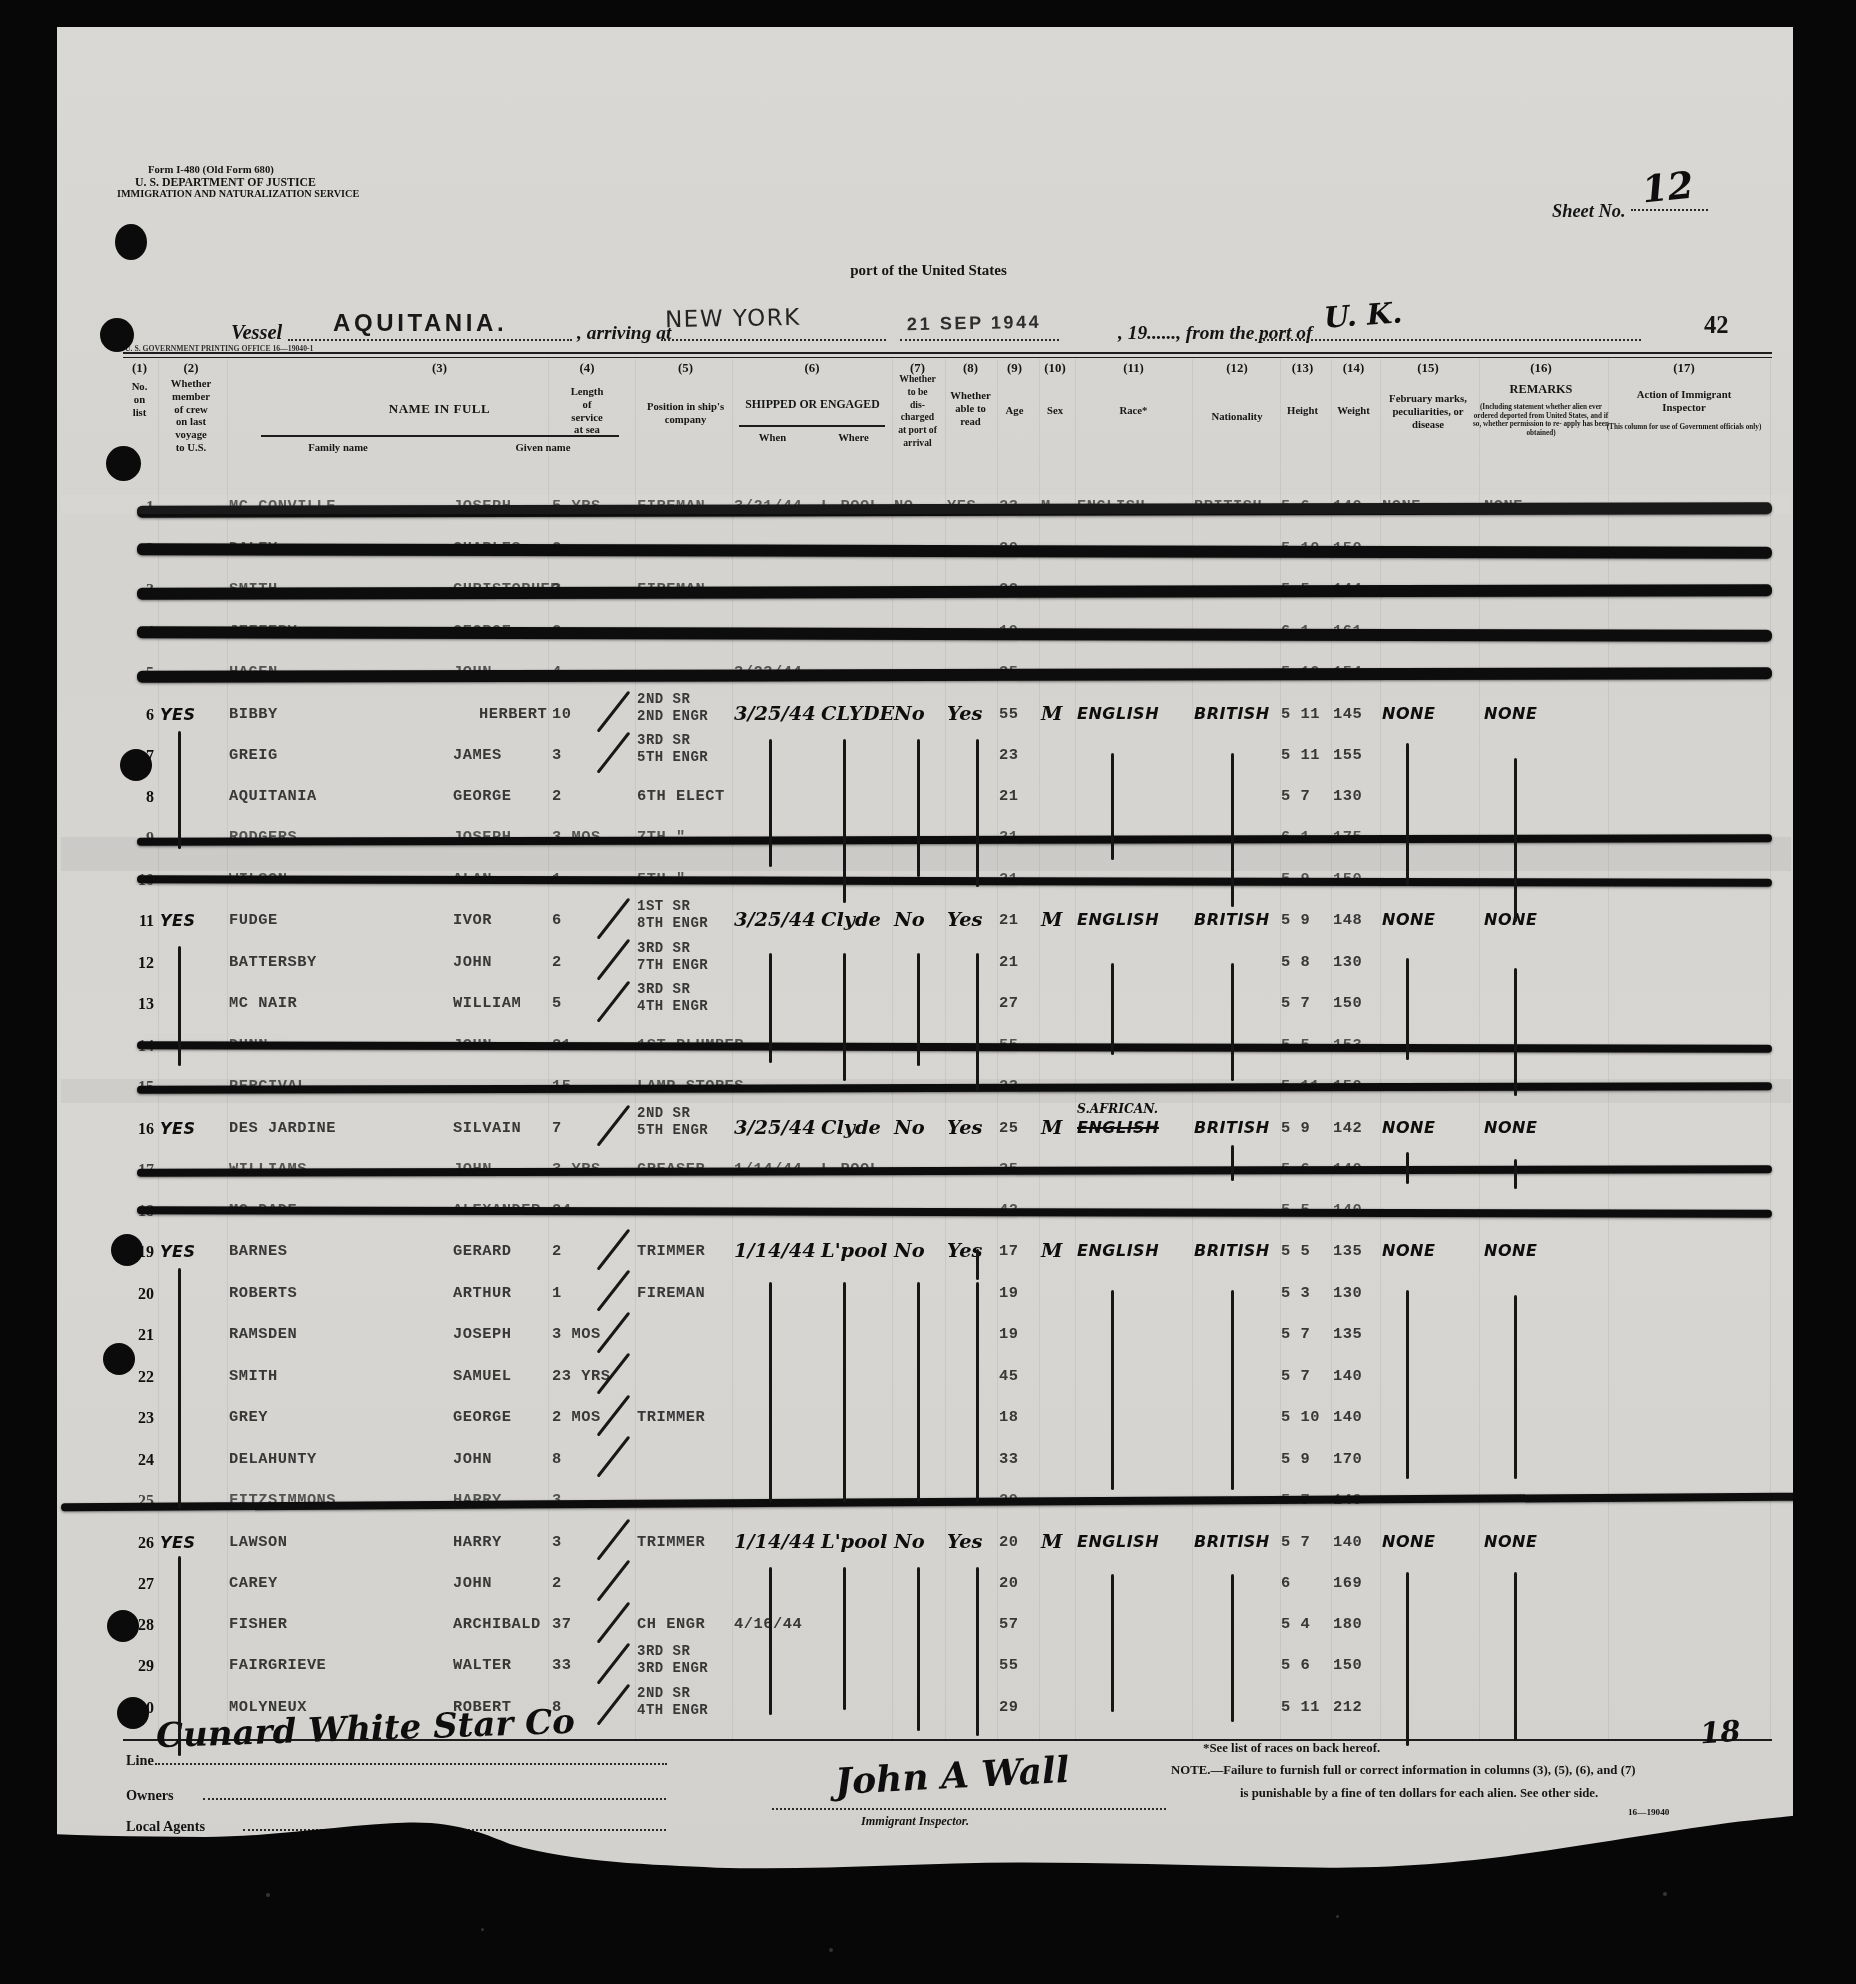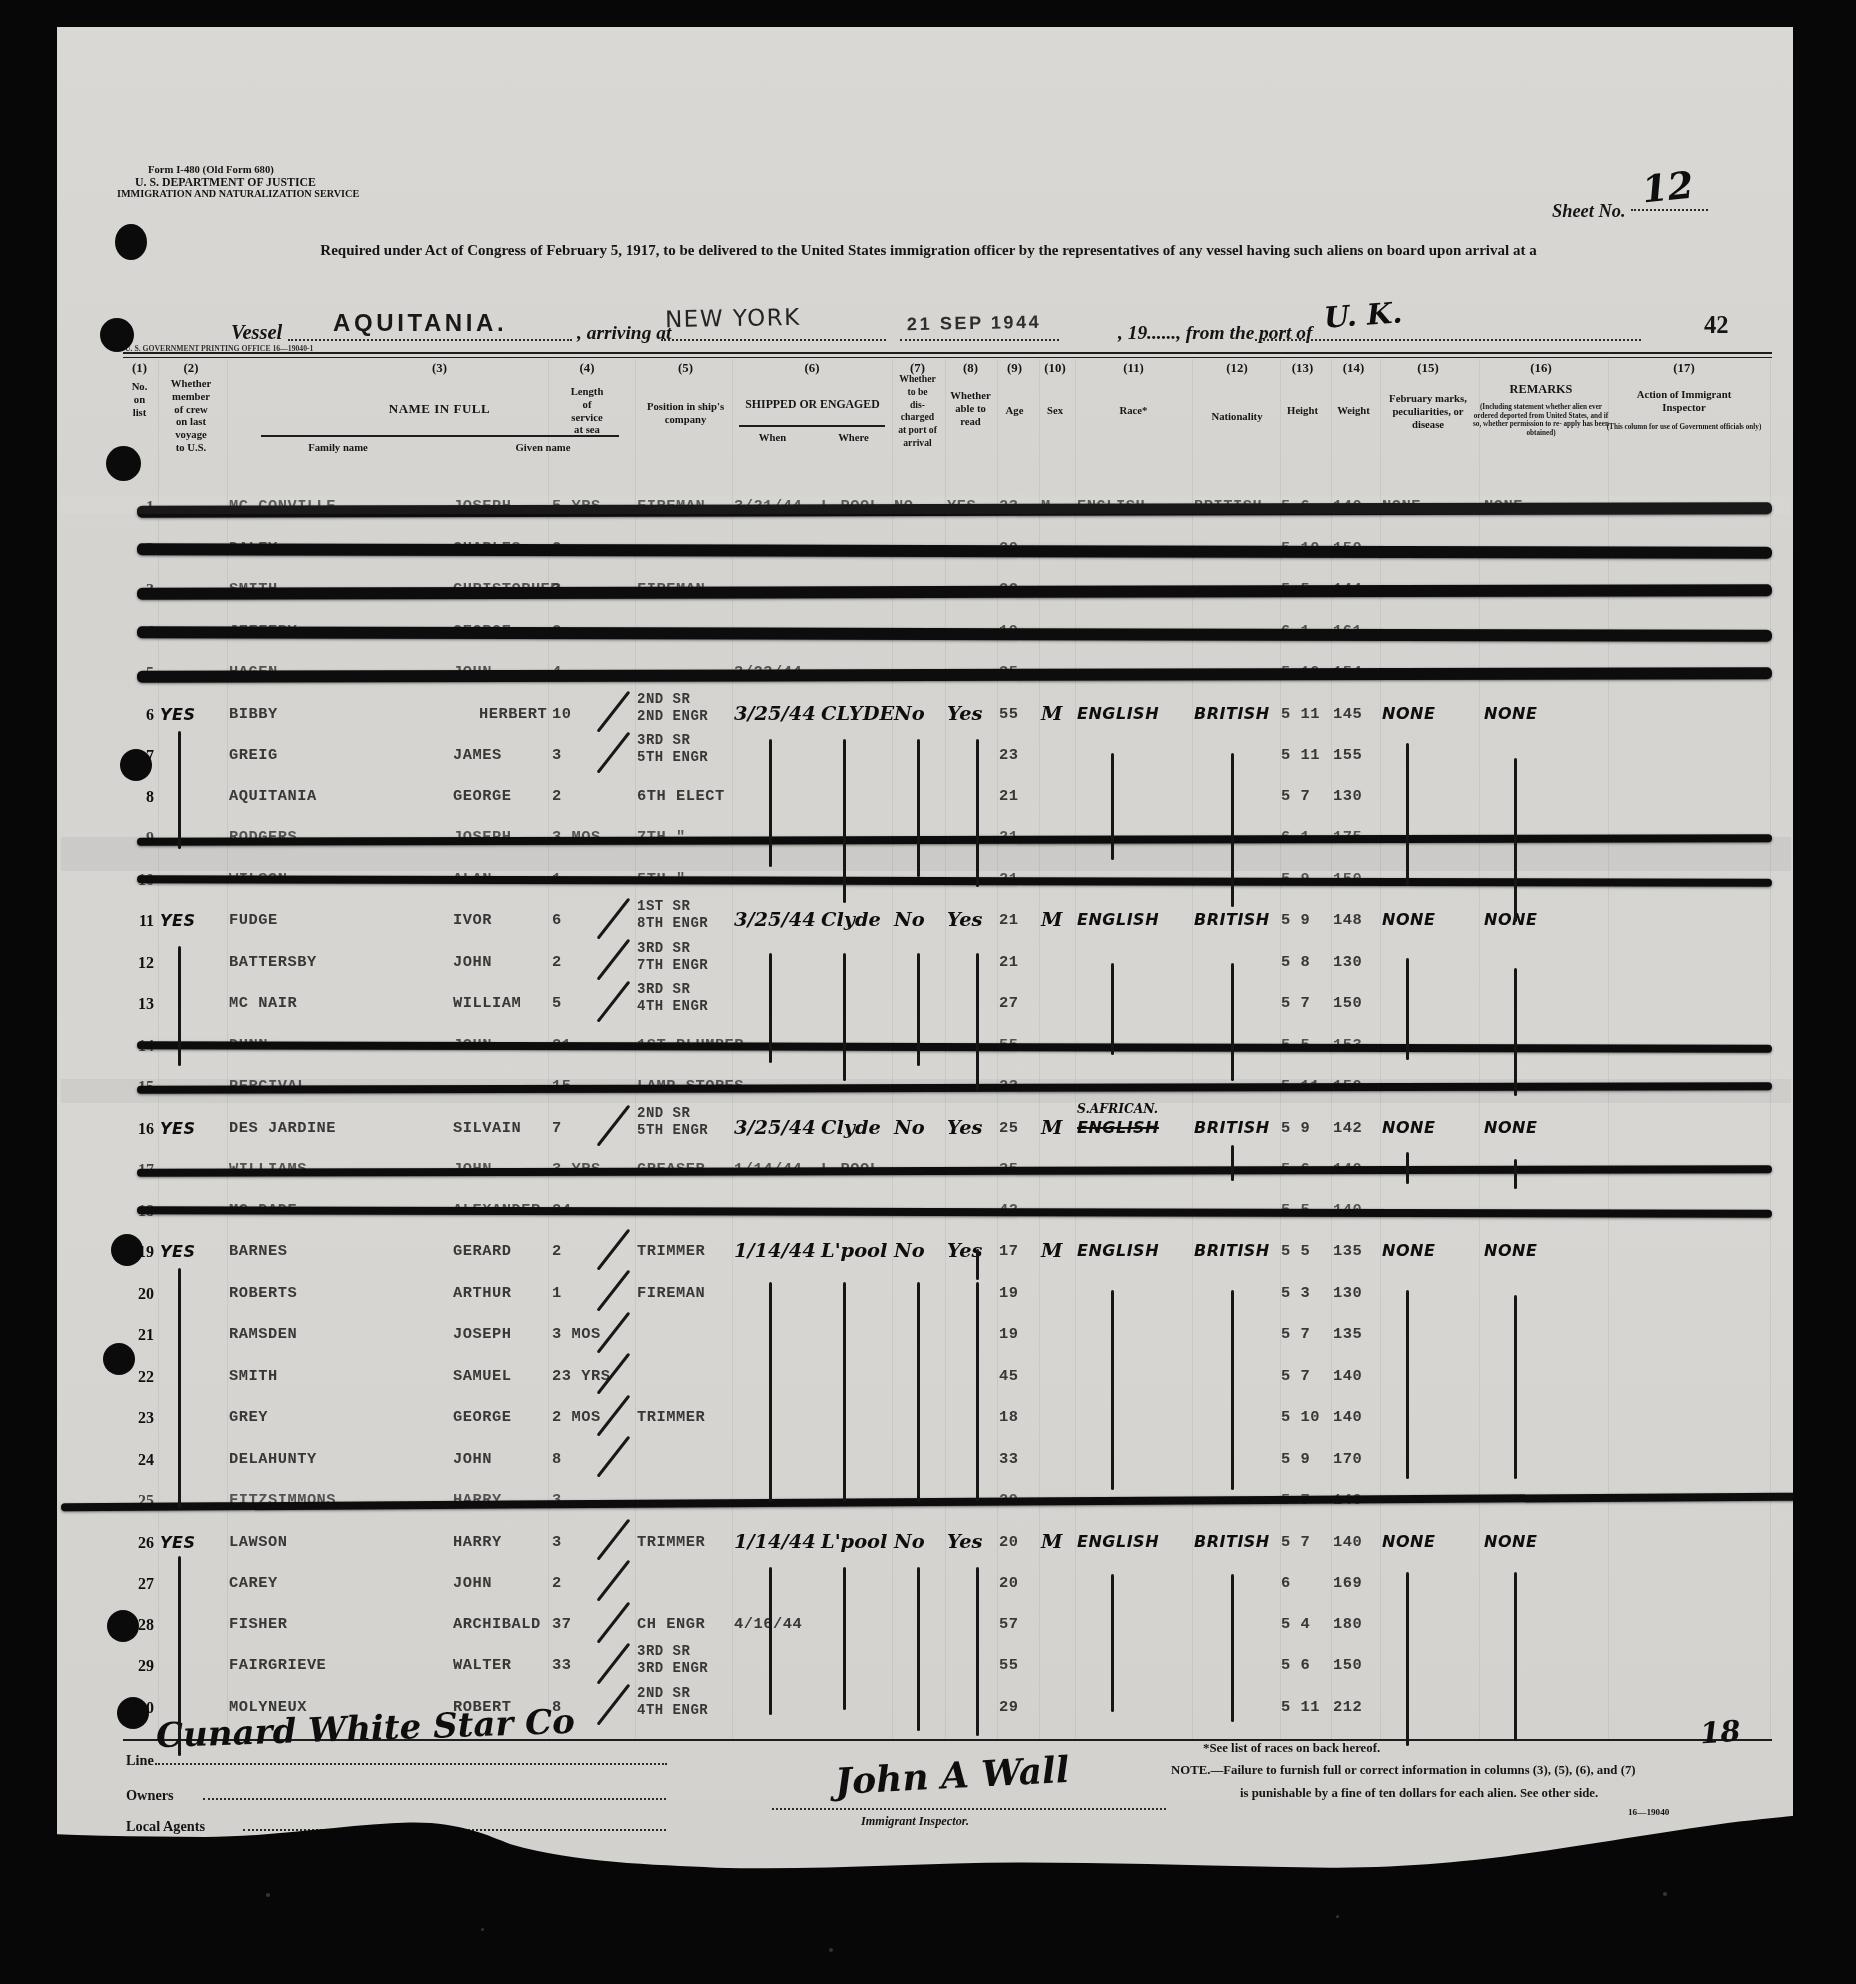--- a/index.html
+++ b/index.html
@@ -43,21 +43,21 @@
   <div class="paper"></div>
 
   <div class="abs serifb" style="left:148px;top:163px;font-size:10.7px;">Form I-480 (Old Form 680)</div>
   <div class="abs serifb" style="left:135px;top:175px;font-size:11.8px;">U. S. DEPARTMENT OF JUSTICE</div>
   <div class="abs serifb" style="left:117px;top:188px;font-size:10.2px;">IMMIGRATION AND NATURALIZATION SERVICE</div>
 
   <div class="abs" style="left:1552px;top:201px;font-family:'Liberation Serif',serif;font-style:italic;font-weight:700;font-size:18.4px;color:#151515;">Sheet No.</div>
   <div class="abs dotted" style="left:1631px;top:209px;width:77px;"></div>
   <div class="abs cursive" style="left:1642px;top:165px;font-size:37px;transform:rotate(-6deg);">12</div>
 
-  <div class="abs serifb" style="left:161px;top:242px;width:1535px;text-align:center;font-size:15px;">Required under Act of Congress of February 5, 1917, to be delivered to the United States immigration officer by the representatives of any vessel having such aliens on board upon arrival at a</div>
+  <div class="abs serifb" style="left:161px;top:262px;width:1535px;text-align:center;font-size:15px;">port of the United States</div>
 
   <div class="abs" style="left:231px;top:321px;font-family:'Liberation Serif',serif;font-style:italic;font-weight:700;font-size:20.5px;color:#141414;">Vessel</div>
   <div class="abs dotted" style="left:288px;top:339px;width:284px;"></div>
   <div class="abs" style="left:333px;top:309px;font-family:'Liberation Sans',sans-serif;font-weight:700;font-size:24px;letter-spacing:3.6px;color:#191919;">AQUITANIA.</div>
   <div class="abs" style="left:577px;top:322px;font-family:'Liberation Serif',serif;font-style:italic;font-weight:700;font-size:19.4px;color:#141414;">, arriving at</div>
   <div class="abs dotted" style="left:661px;top:339px;width:225px;"></div>
   <div class="abs" style="left:665px;top:305px;font-family:'DejaVu Sans',sans-serif;font-size:23px;letter-spacing:1.5px;color:#242424;transform:rotate(-1deg);">NEW YORK</div>
   <div class="abs dotted" style="left:900px;top:339px;width:159px;"></div>
   <div class="abs stamp" style="left:907px;top:313px;font-size:18px;transform:rotate(-1deg);">21 SEP 1944</div>
   <div class="abs" style="left:1118px;top:322px;font-family:'Liberation Serif',serif;font-style:italic;font-weight:700;font-size:19.4px;color:#141414;">, 19......, from the port of</div>

